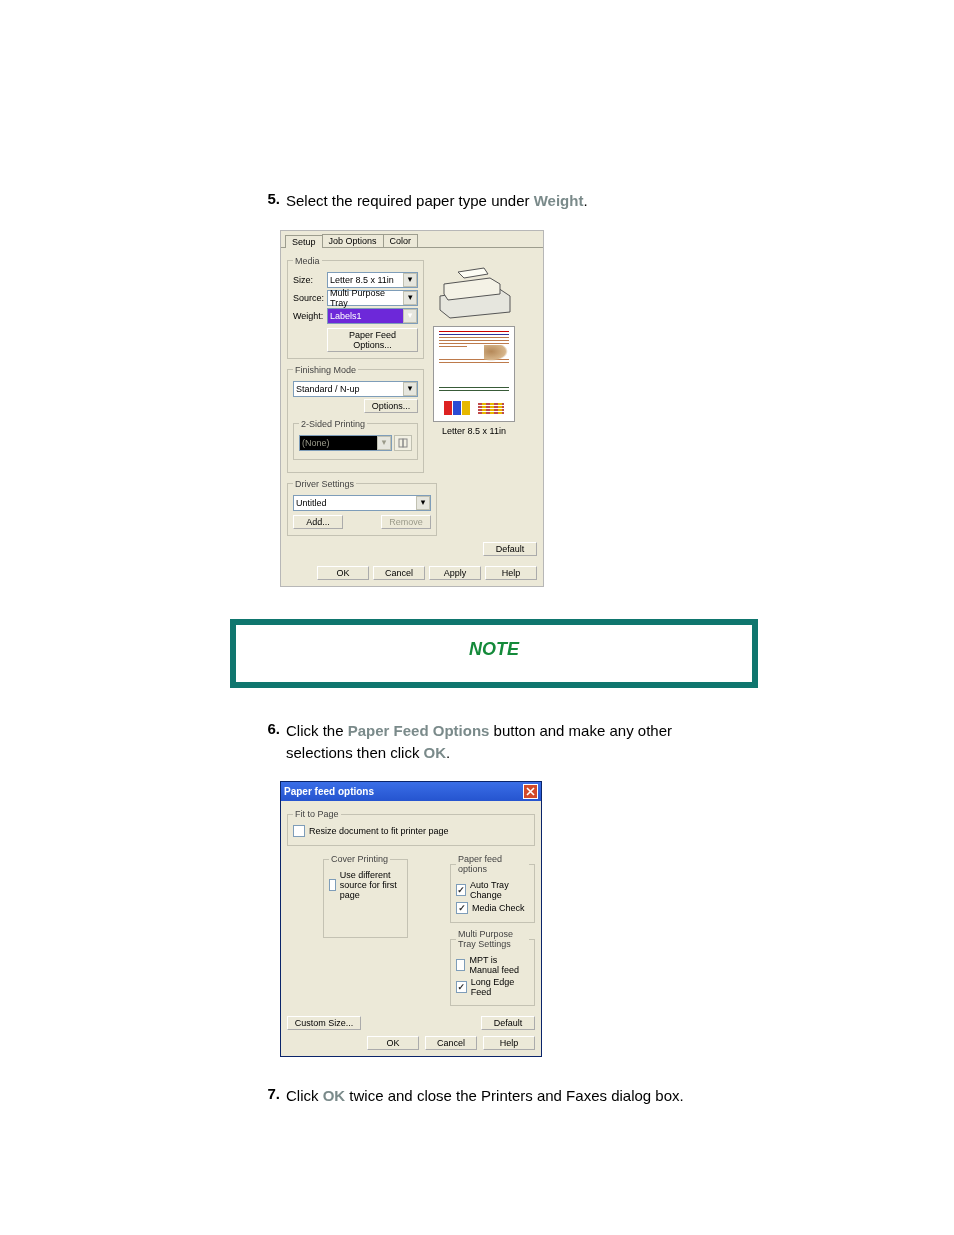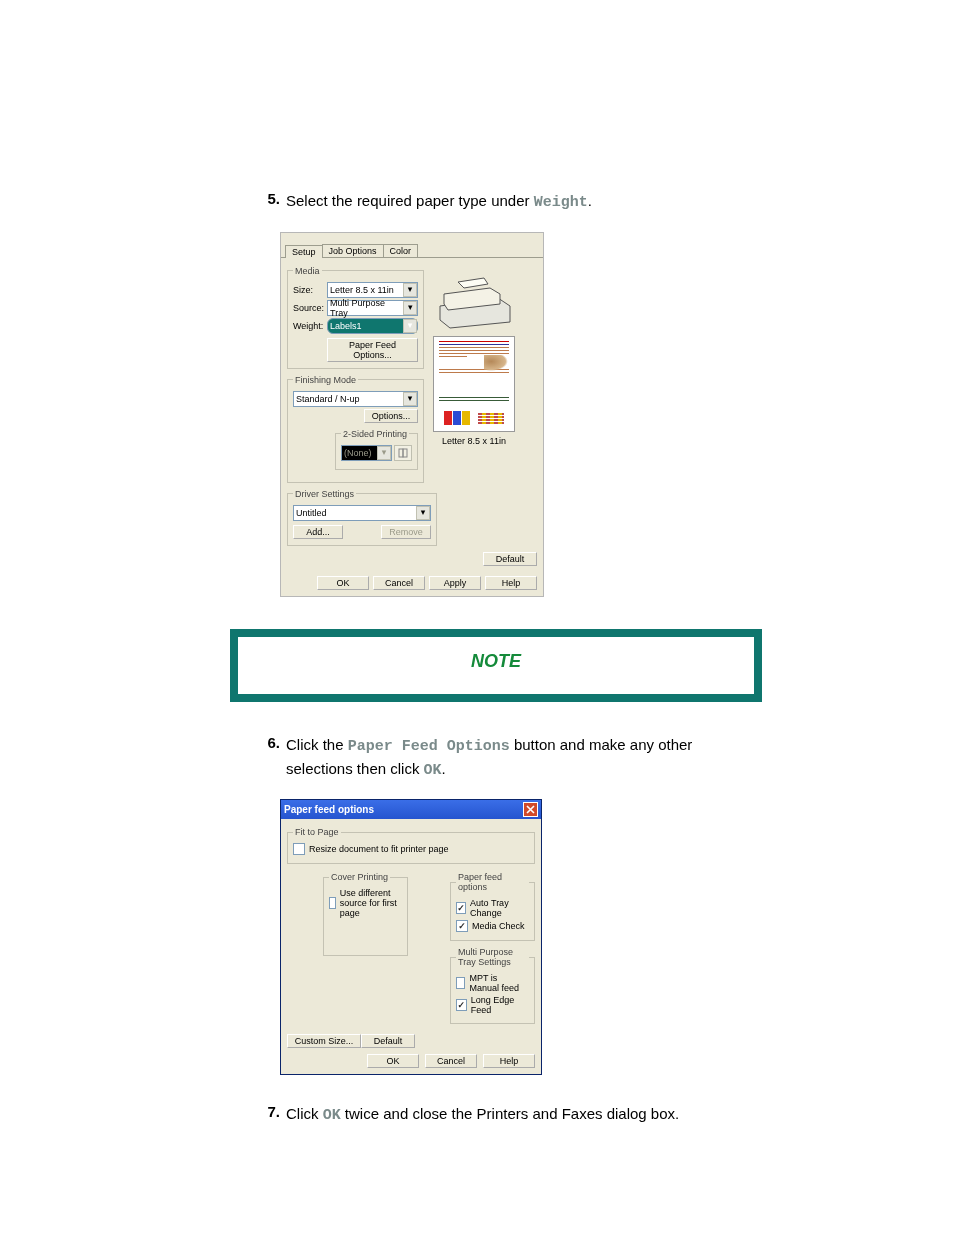--- a/index.html
+++ b/index.html
@@ -25,40 +25,39 @@
     text-align: right;
     padding-right: 6px;
   }
   .step-body {
     flex: 1;
     line-height: 1.45;
   }
   .gray {
     color: #7a8a8a;
     font-weight: bold;
-    font-family: Liberation Mono, monospace;
   }
   .screenshot {
     margin: 18px 0 28px 30px;
   }
 
   
   .dlg1 {
     width: 262px;
     border: 1px solid #b7b7b7;
     background: #ece9d8;
     font-family: Tahoma, Arial, sans-serif;
     font-size: 9px;
     color: #000;
   }
   .dlg1 .tabs {
     display: flex;
     background: #ece9d8;
     border-bottom: 1px solid #9d9d8e;
-    padding-top: 11px;
+    padding-top: 3px;
     padding-left: 4px;
   }
   .dlg1 .tab {
     border: 1px solid #9d9d8e;
     border-bottom: none;
     padding: 1px 6px;
     background: #ece9d8;
     margin-right: -1px;
     position: relative;
   }
@@ -102,23 +101,22 @@
     align-items: center;
     justify-content: space-between;
     border: 1px solid #7e9db9;
     background: #fff;
     height: 14px;
     flex: 1;
     font-size: 9px;
     padding-left: 2px;
   }
   .sel.hl {
-    background: #0f766e;
+    background: #6d28d9;
     color: #fff;
-    border-radius: 6px;
   }
   .sel .caret {
     width: 12px;
     height: 12px;
     background: #e6e6de;
     border: 1px solid #c1c1b2;
     display: flex;
     align-items: center;
     justify-content: center;
     font-size: 9px;
@@ -249,21 +247,21 @@
     background: #f2f0e3;
     display: flex;
     align-items: center;
     justify-content: center;
     margin-left: 2px;
   }
   .tinyicon svg { width: 10px; height: 10px; }
 
   
   .note-box {
-    border: 8px solid #0f766e;
+    border: 6px solid #0f766e;
     margin: 32px 0 32px -20px;
     width: 480px;
     padding: 14px 18px 16px 18px;
   }
   .note-box .note-title {
     color: #148a3a;
     font-weight: bold;
     text-align: center;
     font-size: 18px;
     font-style: italic;
@@ -334,21 +332,21 @@
     font-size: 9px;
     line-height: 1;
     color: #2b2b2b;
   }
   .chk .box.checked::before {
     content: "✓";
     font-weight: bold;
   }
   .dlg2 .bottom-row {
     display: flex;
-    justify-content: flex-start;
+    justify-content: space-between;
     padding: 4px 0 2px 0;
   }
   .dlg2 .bottom-row .btn { width: 70px; }
   .dlg2 .ok-row {
     display: flex;
     justify-content: flex-end;
     gap: 6px;
     padding-top: 4px;
   }
   .dlg2 .ok-row .btn { width: 50px; }
@@ -411,21 +409,21 @@
             <legend>Finishing Mode</legend>
             <div class="row">
               <div class="sel mid">
                 <span>Standard / N-up</span>
                 <span class="caret">▾</span>
               </div>
             </div>
             <div style="display:flex;justify-content:flex-end;">
               <div class="btn" style="width:52px;">Options...</div>
             </div>
-            <fieldset class="grp" style="margin-top:6px;margin-left:42px;">
+            <fieldset class="grp" style="margin-top:6px;">
               <legend class="disabled-field">2-Sided Printing</legend>
               <div class="row">
                 <div class="sel disabled-field" style="background:#000000;">
                   <span>(None)</span>
                   <span class="caret">▾</span>
                 </div>
                 <div class="tinyicon">
                   <svg viewBox="0 0 10 10">
                       <rect x="1" y="1" width="4" height="8" fill="none" stroke="#888" stroke-width="1"></rect>
                       <rect x="5" y="1" width="4" height="8" fill="none" stroke="#888" stroke-width="1"></rect>

